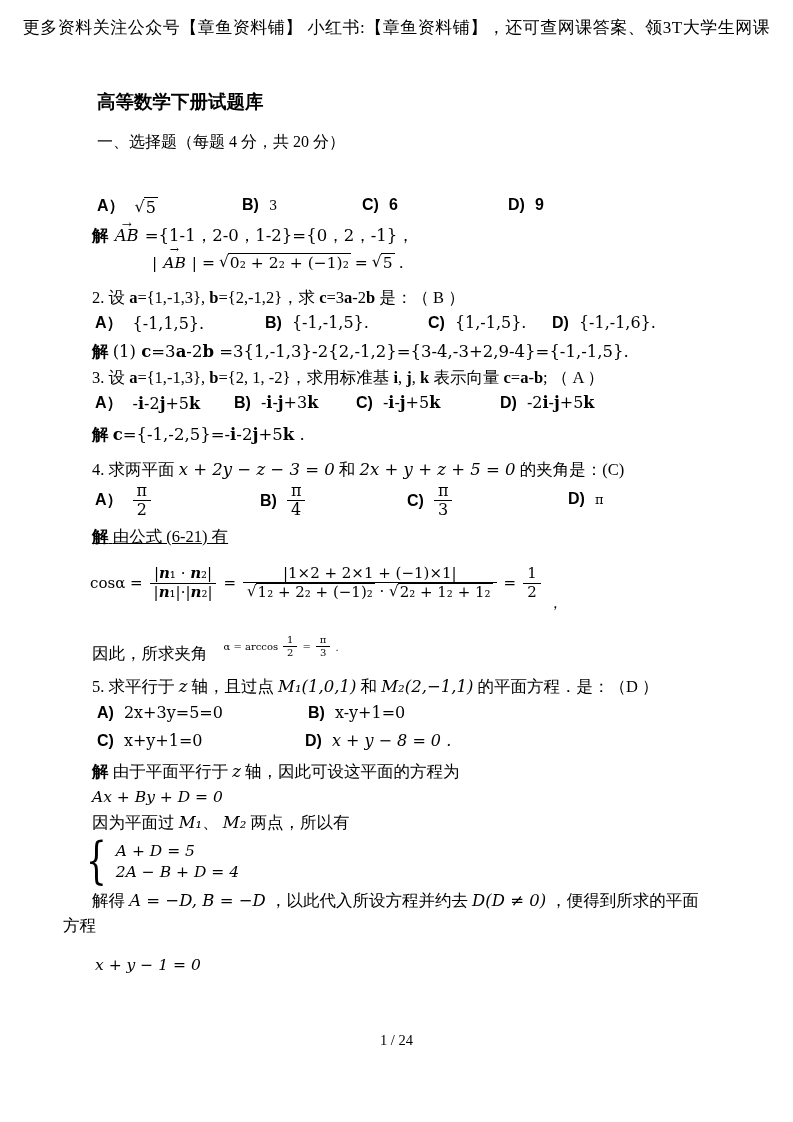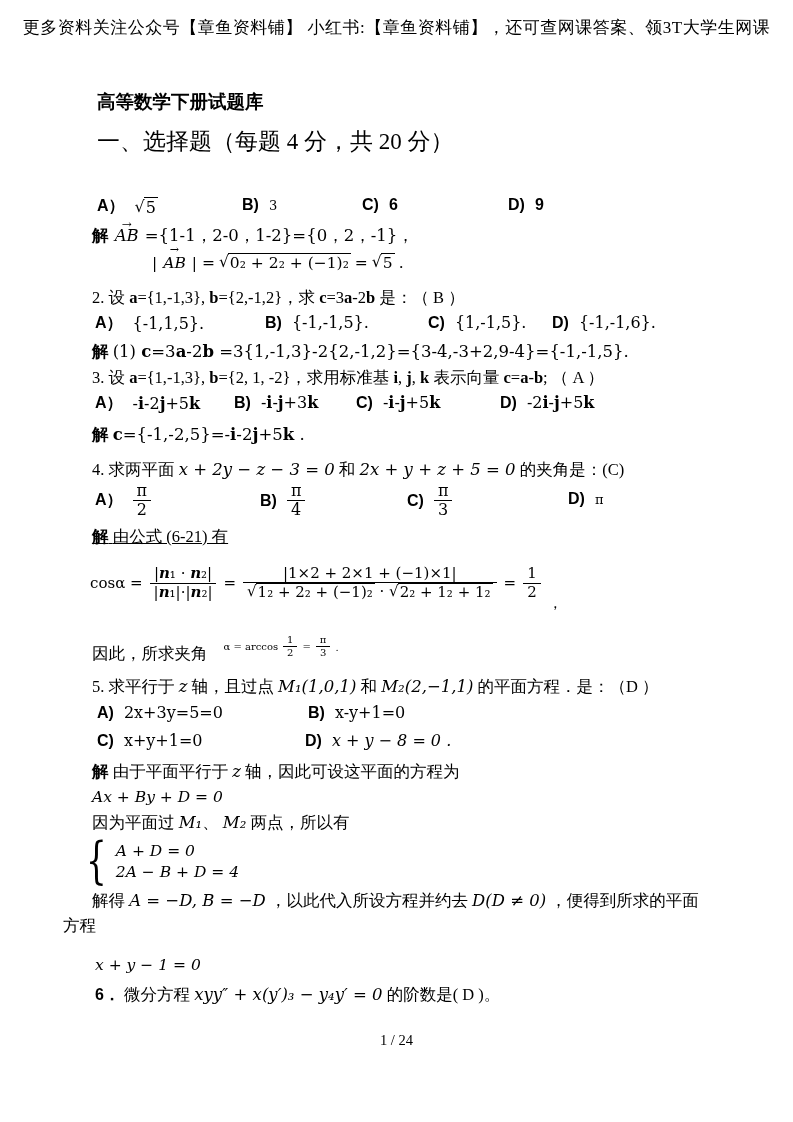--- a/index.html
+++ b/index.html
@@ -4,21 +4,21 @@
 <style>
   html,body{margin:0;padding:0;background:#ffffff;}
   .page{position:relative;width:793px;height:1122px;background:#fff;color:#000;overflow:hidden;
         font-family:"Liberation Serif",serif;}
   .abs{position:absolute;white-space:nowrap;}
   .cn{font-size:16.5px;line-height:21px;}
   .cn i, .mi{font-family:"DejaVu Serif",serif;font-style:italic;}
   .m{font-family:"DejaVu Serif",serif;}
   .hdr{width:100%;text-align:center;font-size:17px;letter-spacing:.5px;}
   .title{font-family:"Liberation Sans",sans-serif;font-weight:bold;font-size:18.5px;}
-  .secthead{font-size:23px;}
+  .secthead{font-size:16px;}
   .lbl{font-family:"Liberation Sans",sans-serif;font-weight:bold;font-size:16px;}
   .boldopt{font-family:"Liberation Sans",sans-serif;font-weight:bold;font-size:16px;}
   .jie{font-weight:bold;}
   .mrow{display:inline-flex;align-items:center;gap:4px;font-family:"DejaVu Serif",serif;font-size:15.5px;}
   .vec{position:relative;display:inline-block;font-family:"DejaVu Serif",serif;font-style:italic;padding:0 2px;}
   .vec::after{content:"→";position:absolute;left:0;right:0;top:-0.95em;font-size:0.72em;text-align:center;font-style:normal;}
   .sqrt{display:inline-flex;align-items:flex-start;}
   .sqrt .rs{margin-right:-1px;}
   .sqrt .rb{border-top:1px solid #000;padding:0 2px;}
   .frac{display:inline-grid;justify-items:center;vertical-align:middle;font-family:"DejaVu Serif",serif;line-height:1.15;}
@@ -250,32 +250,26 @@
     <span>由于平面平行于 <i>z</i> 轴，因此可设这平面的方程为</span>
   </div>
 
   <div class="abs mi" style="left:92px;top:788px;font-size:15.5px;">Ax + By + D = 0</div>
 
   <div class="abs cn" style="left:92px;top:812px;">因为平面过 <i>M₁</i>、 <i>M₂</i> 两点，所以有</div>
 
   <div class="abs sys" style="left:86px;top:836px;">
     <span class="sysbrace">{</span>
     <span class="syslines">
-      <span>A + D = 0</span>
+      <span>A + D = 5</span>
       <span>2A − B + D = 4</span>
     </span>
   </div>
 
   <div class="abs cn" style="left:92px;top:890px;">解得 <i>A = −D, B = −D</i> ，以此代入所设方程并约去 <i>D(D ≠ 0)</i> ，便得到所求的平面</div>
   <div class="abs cn" style="left:63px;top:915px;">方程</div>
 
   <div class="abs mi" style="left:95px;top:956px;font-size:15.5px;">x + y − 1 = 0</div>
 
-  <div class="abs cn" style="left:95px;top:984px;">
-    <span class="lbl">6．</span>
-    <span>微分方程</span>
-    <span class="mi">xyy″ + x(y′)₃ − y₄y′ = 0</span>
-    <span> 的阶数是( D )。</span>
-  </div>
 
   <div class="abs ftr" style="top:1032px;left:0;">1 / 24</div>
 
 </div>
 
 </body></html>

